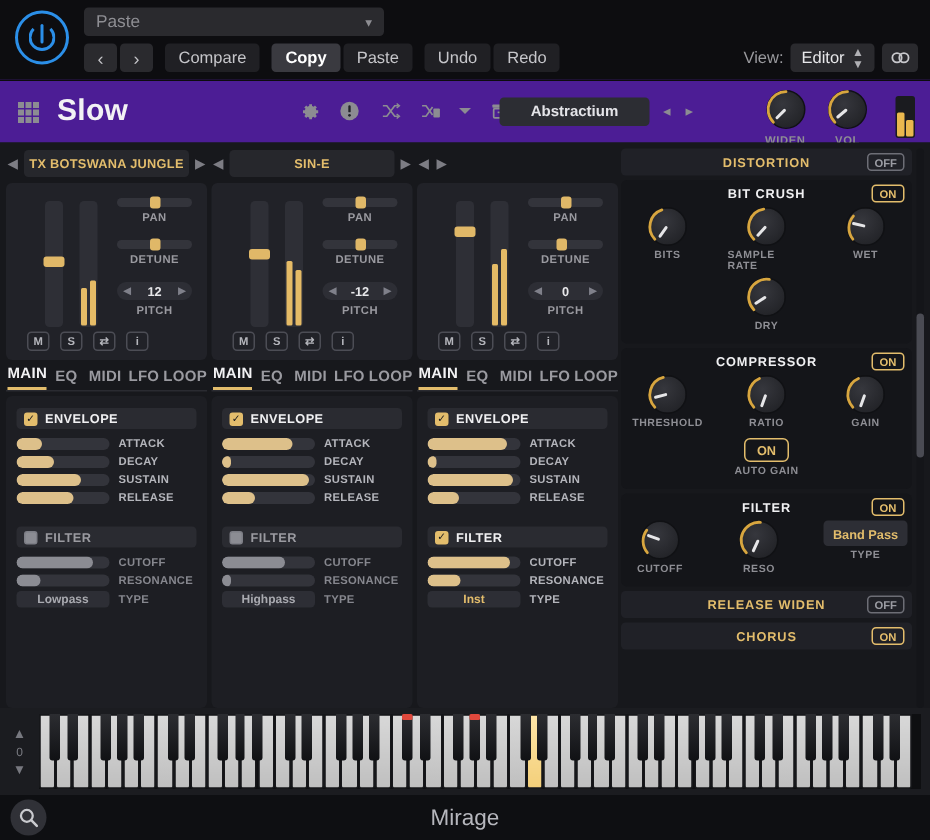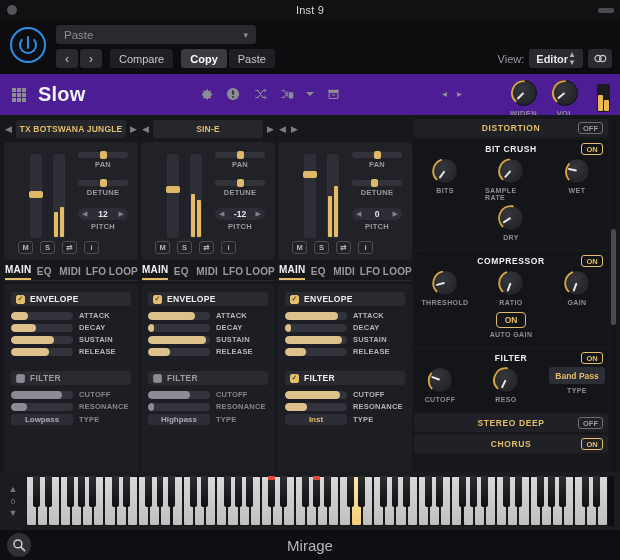--- a/index.html
+++ b/index.html
@@ -44,22 +44,22 @@
     font-size: 11px; display: flex; align-items: center; justify-content: center; padding: 0 9px;
   }
   .hbtn.dark { background: #202024; }
   .hbtn.on { background: #3a3a40; color: #fff; font-weight: bold; }
   .arrgrp { display: flex; gap: 2px; }
   .arrgrp .hbtn { width: 22px; padding: 0; font-size: 12px; }
   .grp { display: flex; gap: 2px; }
   .viewbox { position: absolute; right: 8px; top: 29px; display: flex; align-items: center; gap: 5px; }
   .viewlbl { color: #9a9a9e; font-size: 11px; }
   .viewsel {
-    height: 19px; background: #2a2a2e; border-radius: 3px; color: #e8e8ea; font-size: 11px; font-weight: bold;
-    display: flex; align-items: center; padding: 0 7px;
+    height: 19px; background: #2a2a2e; border-radius: 3px; color: #e8e8ea; font-size: 11px; font-weight: normal;
+    display: flex; align-items: center; gap: 5px; padding: 0 7px;
   }
   .viewsel .updown { font-size: 8px; color: #b0b0b4; line-height: 1; }
   .linkbtn { width: 24px; height: 19px; background: #2a2a2e; border-radius: 3px; display: flex; align-items: center; justify-content: center; }
 
   
   .plughead { height: 42px; background: #4c1d95; position: relative; border-top: 1px solid #0c0c0e; flex: 0 0 auto; }
   .burger { position: absolute; left: 12px; top: 14px; width: 14px; height: 14px; display: grid; grid-template-columns: repeat(3,1fr); grid-template-rows: repeat(3,1fr); gap: 1.5px; }
   .burger i { background: #8c8c92; display: block; }
   .plugname { position: absolute; left: 38px; top: 9px; color: #f2f2f4; font-size: 20px; font-weight: bold; letter-spacing: .2px; }
   .hdicons { position: absolute; left: 198px; top: 12px; display: flex; align-items: center; gap: 11px; }
@@ -166,44 +166,43 @@
   
   .footer { height: 30px; background: #0e0f12; display: flex; align-items: center; justify-content: center; position: relative; flex: 0 0 auto; }
   .footer .ftitle { color: #b6b7bd; font-size: 15px; }
   .zoomic { position: absolute; left: 7px; top: 3px; width: 24px; height: 24px; border-radius: 50%; background: #303137; display: flex; align-items: center; justify-content: center; }
 </style>
 </head>
 <body>
 
 <div class="app">
 
-  <div class="titlebar">
-    <div class="tb-dot"></div>
-    <div class="tb-title">Inst 9</div>
-    <div class="tb-pill"></div>
-  </div>
 
   <div class="hosttoolbar">
     <div class="powerbtn">
       <div class="pw-ring"></div>
       <div class="pw-stem"></div>
     </div>
     <div class="presetsel">
       <span>Paste</span>
       <span class="chev">▾</span>
     </div>
     <div class="btnrow">
       <div class="arrgrp">
         <div class="hbtn">‹</div>
         <div class="hbtn">›</div>
       </div>
       <div class="hbtn dark" style="margin-left:4px">Compare</div>
       <div class="grp" style="margin-left:4px">
         <div class="hbtn on">Copy</div>
         <div class="hbtn dark">Paste</div>
+      </div>
+      <div class="grp" style="margin-left:4px">
+        <div class="hbtn dark">Undo</div>
+        <div class="hbtn dark">Redo</div>
       </div>
     </div>
     <div class="viewbox">
       <span class="viewlbl">View:</span>
       <div class="viewsel">
         <span>Editor</span>
         <span class="updown">▲<br>▼</span>
       </div>
       <div class="linkbtn">
         <svg width="13" height="11" viewBox="0 0 13 11">
@@ -259,20 +258,21 @@
           </svg>
       </div>
       <div class="hdic">
         <svg width="15" height="14" viewBox="0 0 16 16">
             <rect x="2" y="3" width="12" height="2.6" rx=".6" fill="#8c8c92"></rect>
             <rect x="3" y="6.2" width="10" height="7" rx=".8" fill="none" stroke="#8c8c92" stroke-width="1.3"></rect>
             <rect x="6" y="8.4" width="4" height="1.3" fill="#8c8c92"></rect>
           </svg>
       </div>
     </div>
+    <div class="abstr">Abstractium</div>
     <div class="abstrnav">
       <span>◂</span>
       <span>▸</span>
     </div>
     <div class="knobtop velo">
       <div class="knob">
         <svg class="arcwrap" viewBox="0 0 32 32">
             <path d="M7 25A12.7 12.7 0 0 1 16 3.3" fill="none" stroke="#d8a63f" stroke-width="2" stroke-linecap="round"></path>
           </svg>
         <div class="ptr" style="transform:rotate(225deg)"></div>
@@ -732,21 +732,21 @@
               <div class="knoblbl">RESO</div>
             </div>
             <div class="kcell" style="width:62px">
               <div class="typsel">Band Pass</div>
               <div class="knoblbl">TYPE</div>
             </div>
           </div>
         </div>
 
         <div class="fxbar">
-          <span class="fxttl">STEREO DEEP</span>
+          <span class="fxttl">RELEASE WIDEN</span>
           <span class="onoff">OFF</span>
         </div>
 
         <div class="fxbar">
           <span class="fxttl">CHORUS</span>
           <span class="onoff on">ON</span>
         </div>
       </div>
       <div class="fxscroll">
           <i></i>

